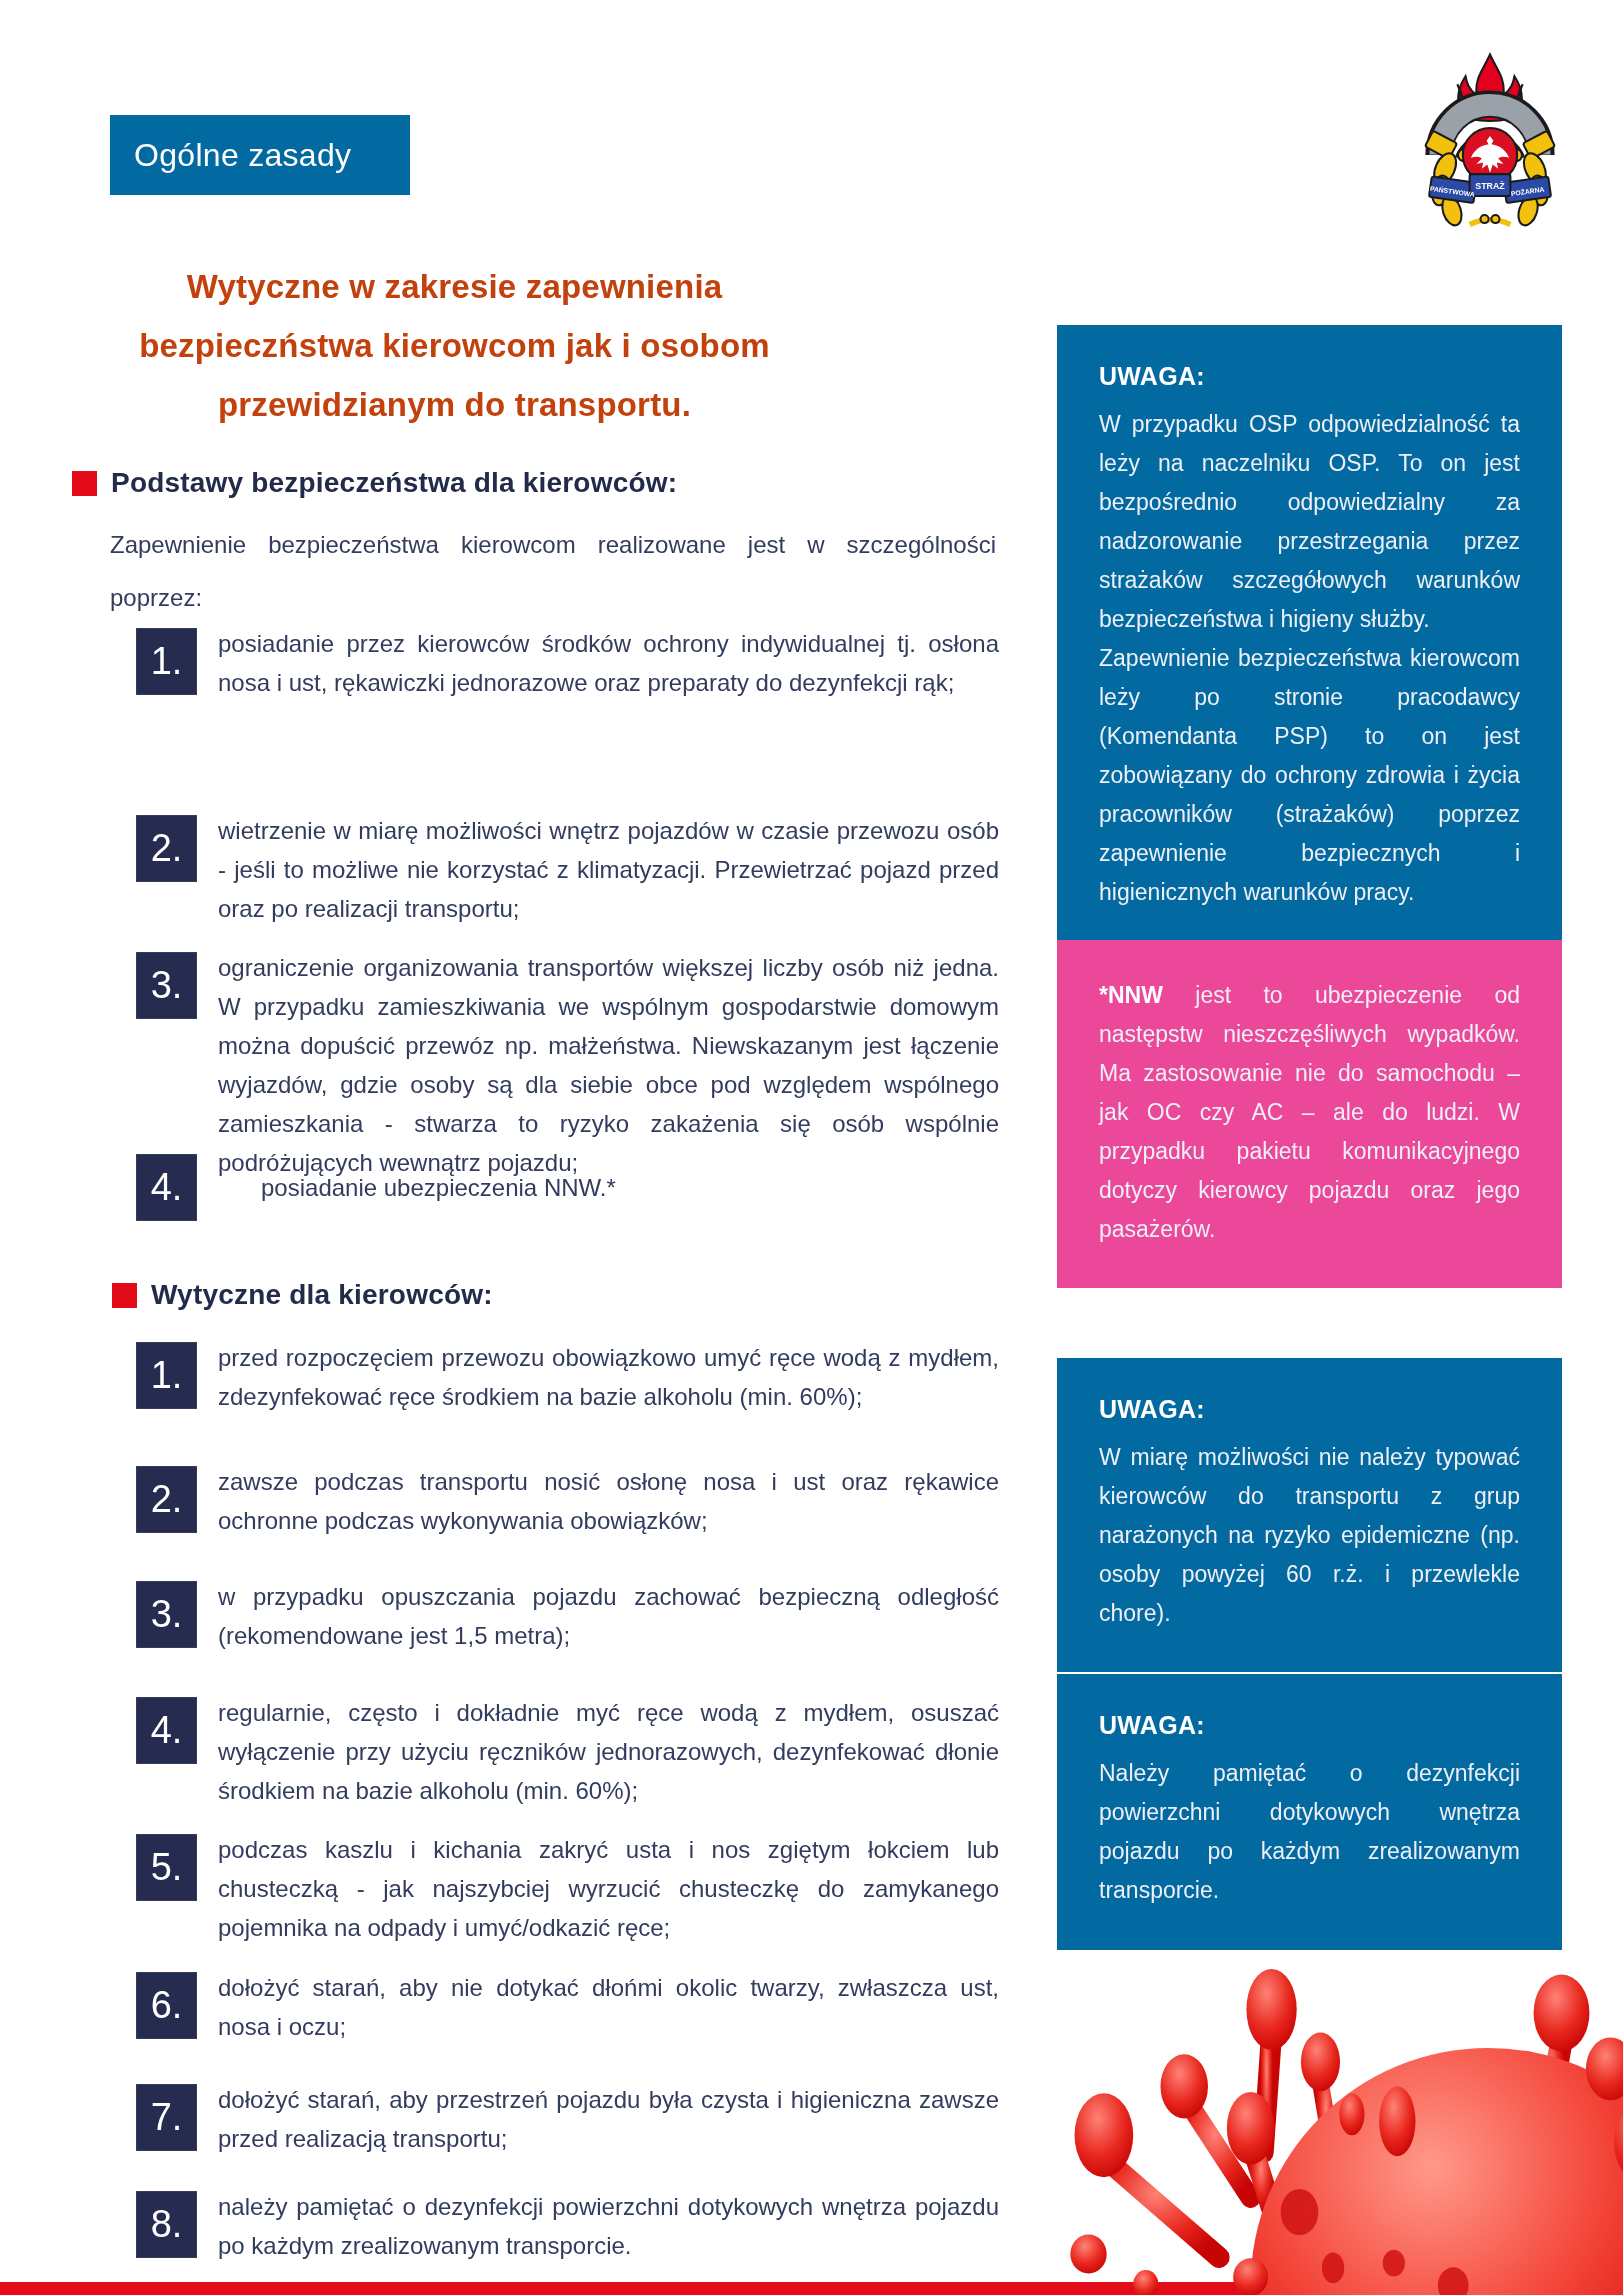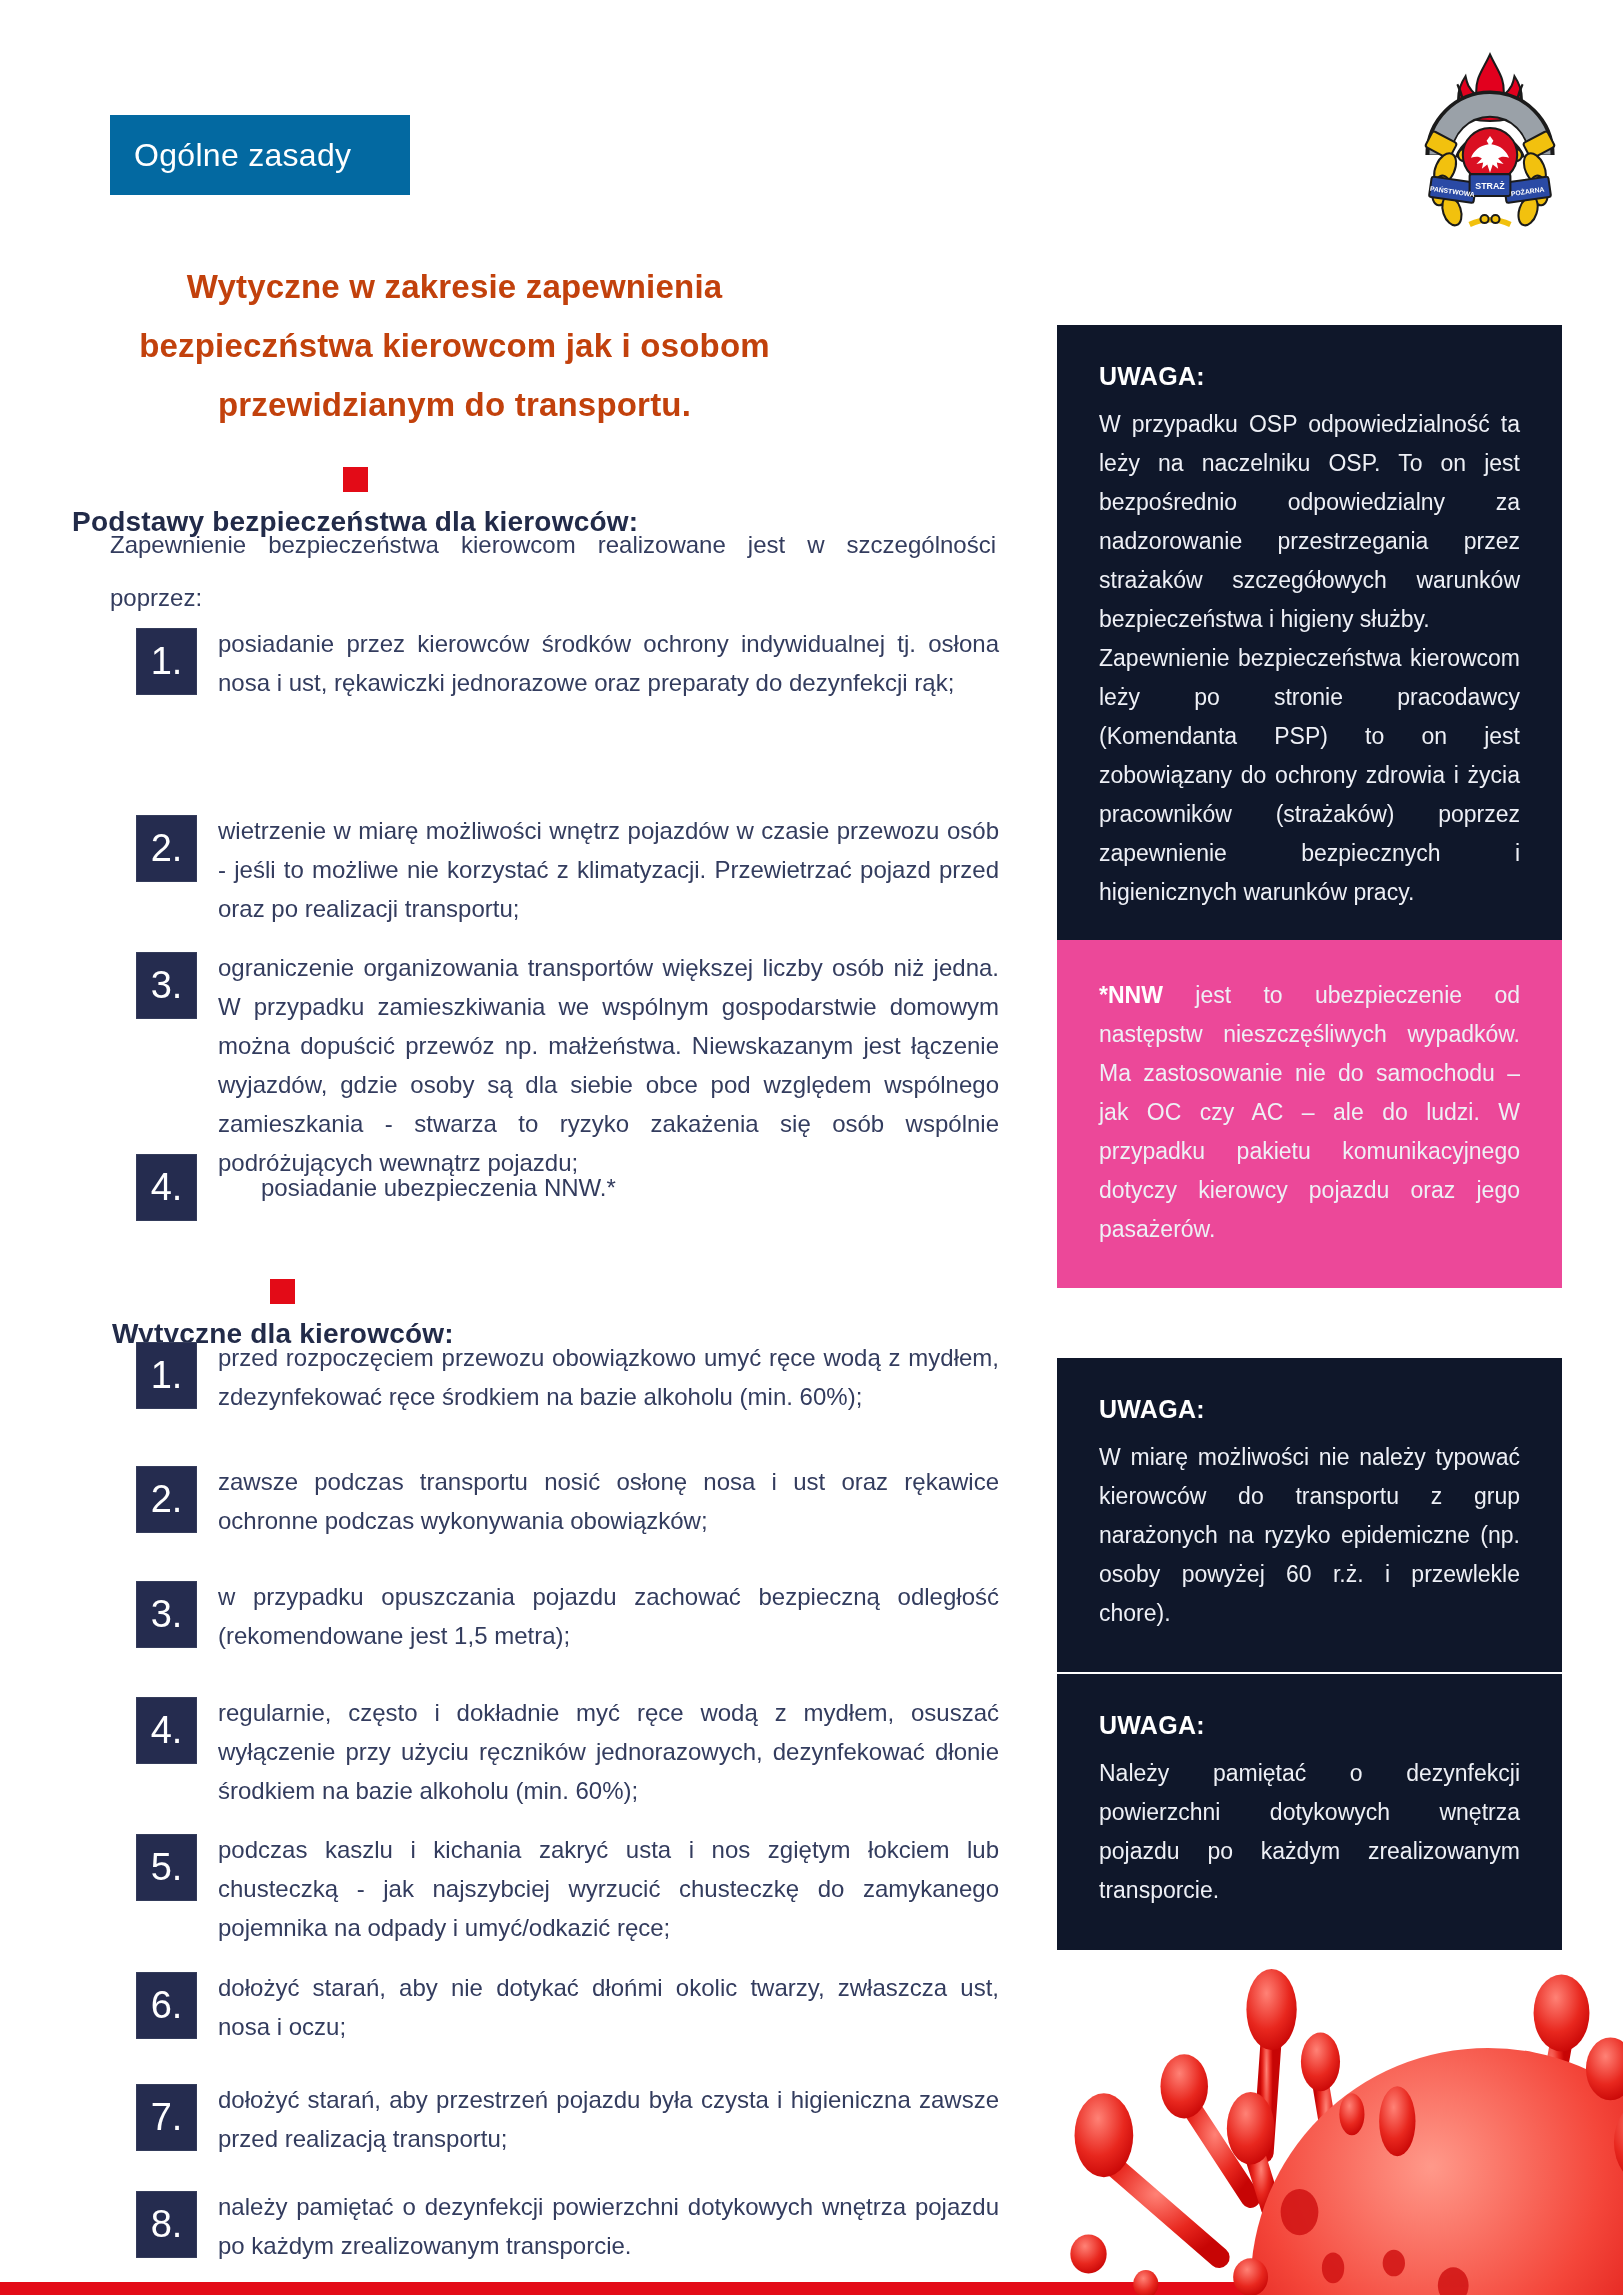--- a/index.html
+++ b/index.html
@@ -24,21 +24,21 @@
 
   
   .title{
     left:112px;top:257px;width:685px;
     font-size:33px;line-height:59px;font-weight:bold;color:#c2410c;
     letter-spacing:0.2px;
     text-align:center;
   }
 
   
-  .sec-head{display:flex;align-items:center;gap:14px;flex-direction:column;}
+  .sec-head{display:flex;align-items:center;gap:14px;}
   .sec-head .sq{width:25px;height:25px;background:#e30b17;flex:0 0 auto;}
   .sec-head .txt{font-size:28px;font-weight:bold;color:#222b49;letter-spacing:0.2px;}
 
   .intro{
     left:110px;top:518px;width:886px;
     font-size:24px;line-height:53px;text-align:justify;color:#333c5e;
   }
 
   
   .item{display:flex;gap:21px;left:136px;width:863px;}
@@ -52,21 +52,21 @@
     flex:1 1 auto;font-size:24px;line-height:39px;text-align:justify;color:#333c5e;
     margin-top:-4.2px;
   }
 
   
   .box{
     left:1057px;width:505px;box-sizing:border-box;
     padding:36px 42px 39px 42px;color:#eef0f6;
     font-size:23px;line-height:39px;text-align:justify;
   }
-  .box.navy{background:#0f172a;}
+  .box.navy{background:#0369a1;}
   .box.blue{background:#ec4899;}
   .box .lbl{font-weight:bold;font-size:25px;line-height:31px;margin:0 0 12.6px 0;color:#ffffff;letter-spacing:0.3px;}
   .box p{margin:0;}
   .box p + p{margin-top:0;}
   .box .b{font-weight:bold;color:#ffffff;}
 
   
   .footer{left:0;bottom:0;width:1623px;height:12.6px;background:#e30b17;z-index:1;}
 
   .virus{left:1041px;top:1957px;width:582px;height:339px;z-index:2;}

